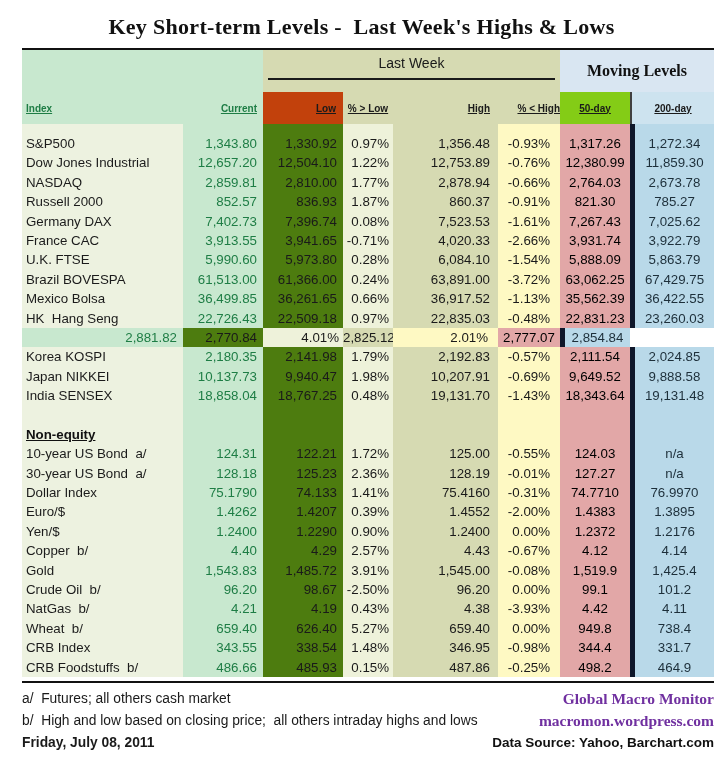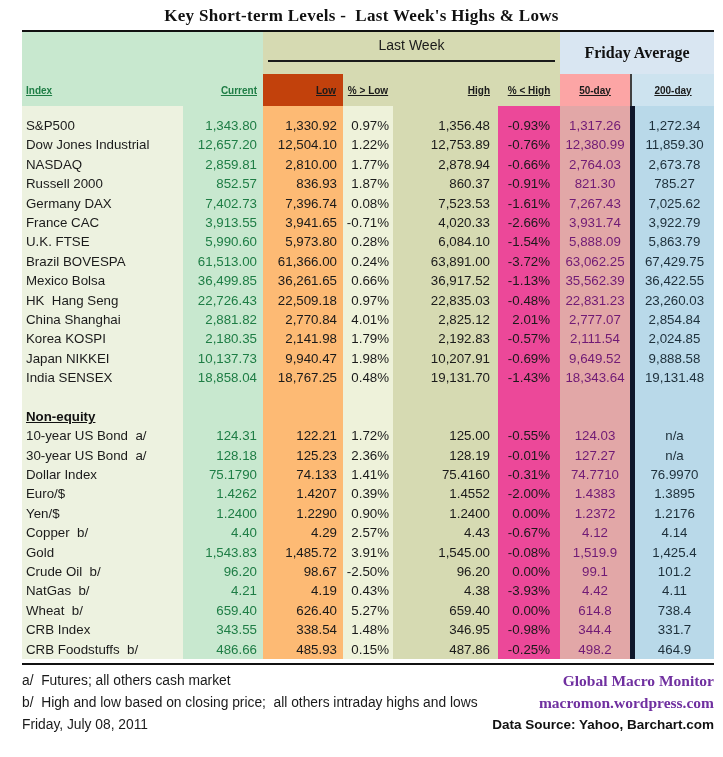--- a/index.html
+++ b/index.html
@@ -1,80 +1,80 @@
 <!DOCTYPE html>
 <html><head>
 <meta charset="utf-8">
 <style>
   html,body{margin:0;padding:0;background:#fff;}
   body{font-family:"Liberation Sans",sans-serif;color:#1a1a1a;}
   #page{width:723px;height:757px;background:#fff;position:relative;overflow:hidden;}
-  #title{margin:0;padding-top:6px;text-align:center;font-family:"Liberation Serif",serif;
-         font-size:17px;font-weight:700;color:#111;letter-spacing:.3px;white-space:pre;}
+  #title{margin:8px;padding-top:6px;text-align:center;font-family:"Liberation Serif",serif;
+         font-size:22px;font-weight:700;color:#111;letter-spacing:.3px;white-space:pre;}
   .rule{height:2px;background:#111;margin:4px 9px 0 22px;width:692px;}
   
   .grid-cols{display:grid;grid-template-columns:161px 80px 80px 50px 105px 62px 70px 84px;}
   #table{margin-left:22px;width:692px;}
   
   #thead-top{height:42px;}
   .hdr-left{grid-column:1/3;background:#c8e8cf;}
   .hdr-lastweek{grid-column:3/7;background:#d6dab2;display:flex;flex-direction:column;align-items:stretch;}
   .hdr-lastweek .lbl{text-align:center;font-size:14px;padding-top:5px;height:21px;color:#1a1a1a;}
   .hdr-lastweek .uline{height:2px;background:#1a1a1a;margin:2px 5px 0 5px;}
   .hdr-ma{grid-column:7/9;background:#d9e6f2;display:flex;align-items:center;justify-content:center;
           font-family:"Liberation Serif",serif;font-weight:700;font-size:16px;color:#111;}
   #thead-cols{height:32px;}
   #thead-cols .hcell{display:flex;align-items:center;font-weight:700;font-size:10px;}
   .hu{text-decoration:underline;}
   .h-index{background:#c8e8cf;color:#1e7d45;padding-left:4px;}
   .h-current{background:#c8e8cf;color:#1e7d45;justify-content:flex-end;padding-right:6px;}
   .h-low{background:#c2410c;justify-content:flex-end;padding-right:7px;}
   .h-pctlow{background:#d6dab2;justify-content:center;white-space:nowrap;overflow:visible;}
   .h-high{background:#d6dab2;justify-content:flex-end;padding-right:8px;}
-  .h-pcthigh{background:#d6dab2;justify-content:center;white-space:nowrap;}
-  .h-50{background:#fca5a5;justify-content:center;}
+  .h-pcthigh{background:#d6dab2;justify-content:flex-end;white-space:nowrap;}
+  .h-50{background:#84cc16;justify-content:center;}
   .h-200{background:#cde3ef;justify-content:center;border-left:2px solid #404040;box-sizing:border-box;}
   
   .row{height:19.4px;}
   .row.spacer{height:10px;}
   .cell{font-size:13.3px;line-height:19.4px;white-space:pre;overflow:hidden;}
   .c0{background:#edf2e0;padding-left:4px;color:#1b1b1b;}
   .c1{background:#c8e8cf;text-align:right;padding-right:6px;color:#1e7d45;}
-  .c2{background:#fdba74;text-align:right;padding-right:6px;}
+  .c2{background:#4d7c0f;text-align:right;padding-right:6px;}
   .c3{background:#eef2da;text-align:right;padding-right:4px;}
   .c4{background:#d6dab2;text-align:right;padding-right:8px;}
-  .c5{background:#ec4899;text-align:right;padding-right:10px;}
-  .c6{background:#e2a7a7;text-align:center;color:#701a75;}
+  .c5{background:#fef9c3;text-align:right;padding-right:10px;}
+  .c6{background:#e2a7a7;text-align:center;color:#000000;}
   .c7{background:#b9d9e9;text-align:center;color:#1d2f3a;border-left:5px solid #0f172a;box-sizing:border-box;}
   .sec{font-weight:700;text-decoration:underline;color:#111;}
   
   #footer{margin:5px 9px 0 22px;width:692px;display:flex;}
   #footer .left{flex:1;}
   #footer .right{text-align:right;}
   .fnote{font-size:13.8px;height:22px;line-height:22px;white-space:pre;}
-  .fdate{font-size:13.8px;font-weight:400;height:22px;line-height:22px;}
+  .fdate{font-size:13.8px;font-weight:700;height:22px;line-height:22px;}
   .brand{font-family:"Liberation Serif",serif;font-weight:700;font-size:15.5px;height:22px;line-height:22px;}
   .src{font-size:13.5px;font-weight:700;height:22px;line-height:22px;color:#111;}
 </style>
 </head>
 <body>
 
 <div id="page">
 
   <h1 id="title">Key Short-term Levels -  Last Week's Highs &amp; Lows</h1>
   <div class="rule"></div>
 
   <div id="table">
     <div id="thead-top" class="grid-cols">
       <div class="hdr-left"></div>
       <div class="hdr-lastweek">
         <div class="lbl">Last Week</div>
         <div class="uline"></div>
       </div>
-      <div class="hdr-ma">Friday Average</div>
+      <div class="hdr-ma">Moving Levels</div>
     </div>
     <div id="thead-cols" class="grid-cols">
       <div class="hcell h-index">
           <span class="hu">Index</span>
         </div>
       <div class="hcell h-current">
           <span class="hu">Current</span>
         </div>
       <div class="hcell h-low">
           <span class="hu">Low</span>
@@ -200,21 +200,20 @@
           <div class="cell c0">HK  Hang Seng</div>
           <div class="cell c1">22,726.43</div>
           <div class="cell c2">22,509.18</div>
           <div class="cell c3">0.97%</div>
           <div class="cell c4">22,835.03</div>
           <div class="cell c5">-0.48%</div>
           <div class="cell c6">22,831.23</div>
           <div class="cell c7">23,260.03</div>
         </div>
         <div class="row grid-cols">
-          <div class="cell c0">China Shanghai</div>
           <div class="cell c1">2,881.82</div>
           <div class="cell c2">2,770.84</div>
           <div class="cell c3">4.01%</div>
           <div class="cell c4">2,825.12</div>
           <div class="cell c5">2.01%</div>
           <div class="cell c6">2,777.07</div>
           <div class="cell c7">2,854.84</div>
         </div>
         <div class="row grid-cols">
           <div class="cell c0">Korea KOSPI</div>
@@ -356,21 +355,21 @@
           <div class="cell c6">4.42</div>
           <div class="cell c7">4.11</div>
         </div>
         <div class="row grid-cols">
           <div class="cell c0">Wheat  b/</div>
           <div class="cell c1">659.40</div>
           <div class="cell c2">626.40</div>
           <div class="cell c3">5.27%</div>
           <div class="cell c4">659.40</div>
           <div class="cell c5">0.00%</div>
-          <div class="cell c6">614.8</div>
+          <div class="cell c6">949.8</div>
           <div class="cell c7">738.4</div>
         </div>
         <div class="row grid-cols">
           <div class="cell c0">CRB Index</div>
           <div class="cell c1">343.55</div>
           <div class="cell c2">338.54</div>
           <div class="cell c3">1.48%</div>
           <div class="cell c4">346.95</div>
           <div class="cell c5">-0.98%</div>
           <div class="cell c6">344.4</div>

